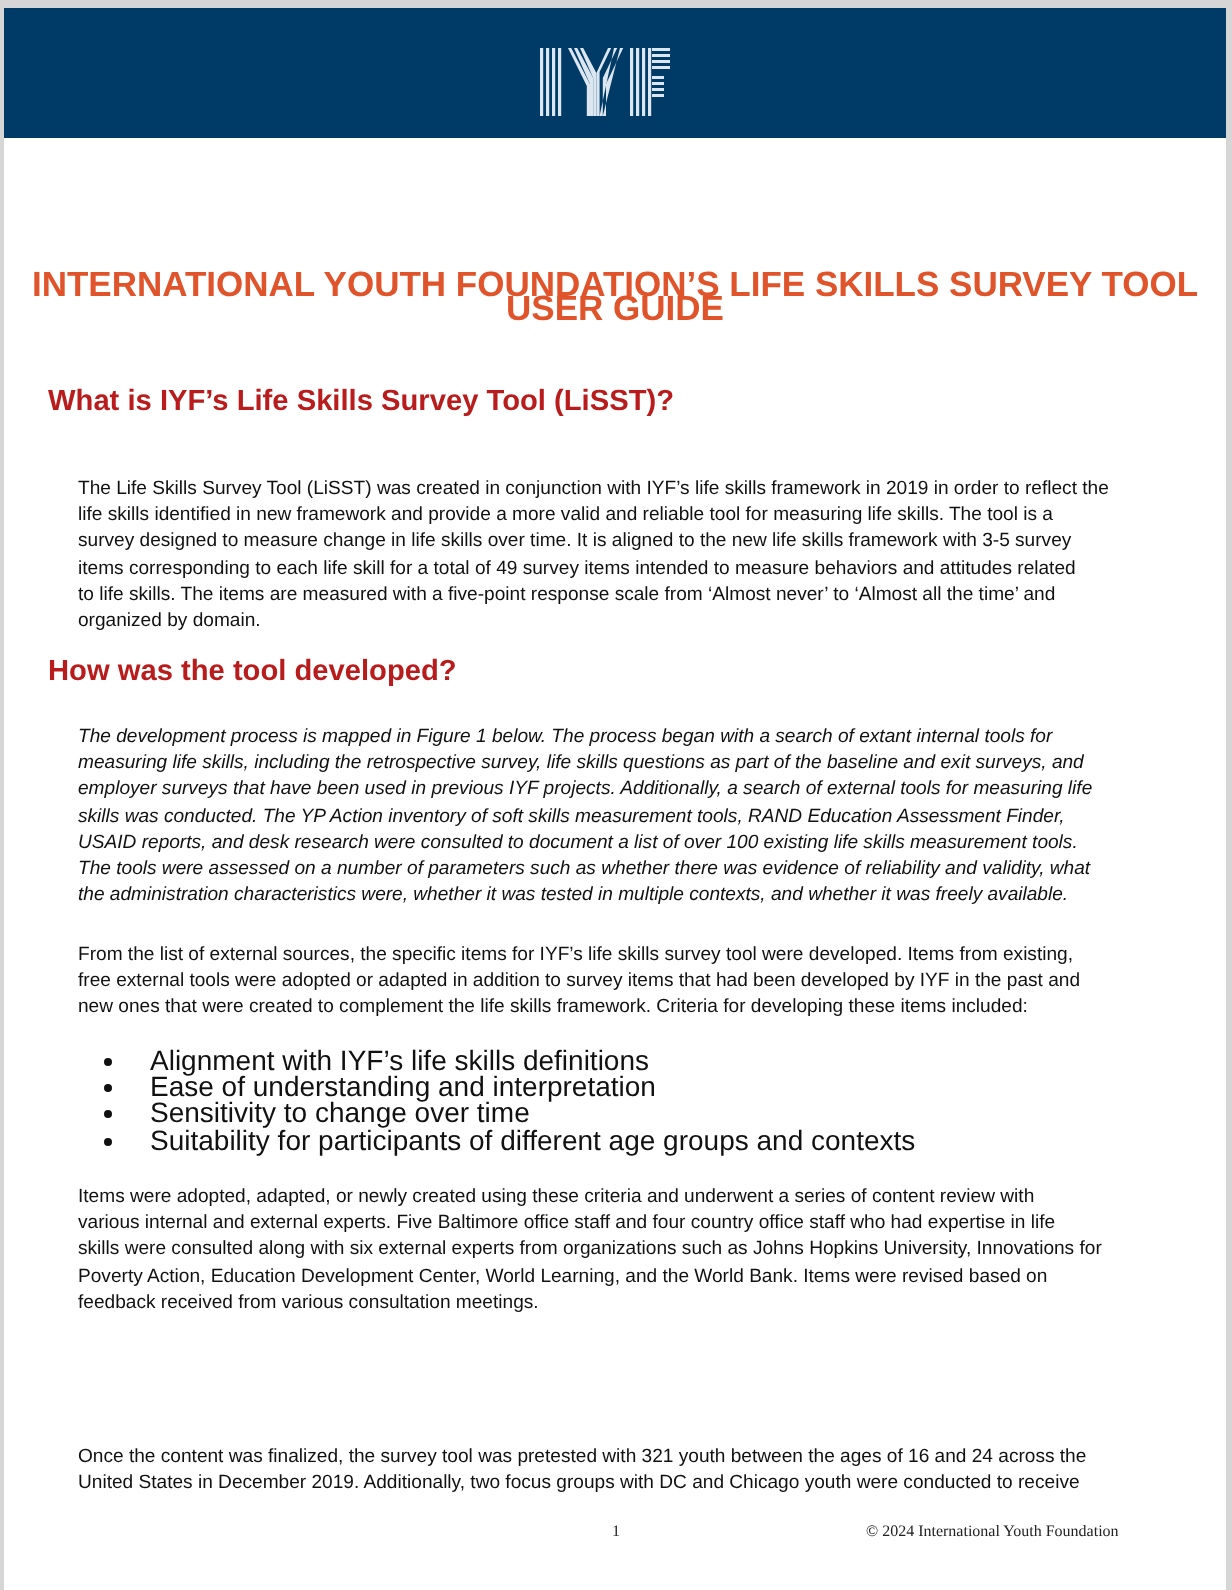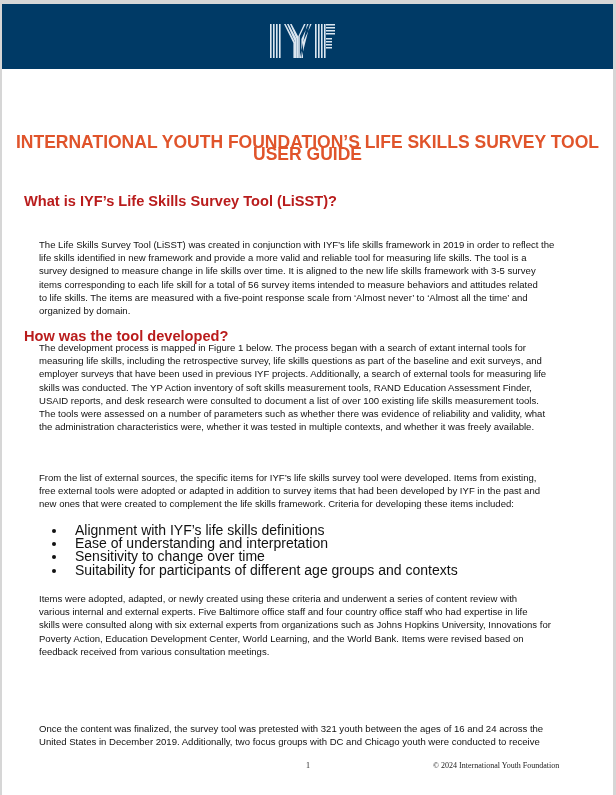--- a/index.html
+++ b/index.html
@@ -150,28 +150,28 @@
 
   <div class="title l1">INTERNATIONAL YOUTH FOUNDATION’S LIFE SKILLS SURVEY TOOL</div>
   <div class="title l2">USER GUIDE</div>
 
   <div class="h2" style="top:188px;">What is IYF’s Life Skills Survey Tool (LiSST)?</div>
 
   <div class="p" style="top:234px;">
     <span class="ln">The Life Skills Survey Tool (LiSST) was created in conjunction with IYF’s life skills framework in 2019 in order to reflect the</span>
     <span class="ln">life skills identified in new framework and provide a more valid and reliable tool for measuring life skills. The tool is a</span>
     <span class="ln">survey designed to measure change in life skills over time. It is aligned to the new life skills framework with 3-5 survey</span>
-    <span class="ln">items corresponding to each life skill for a total of 56 survey items intended to measure behaviors and attitudes related</span>
+    <span class="ln">items corresponding to each life skill for a total of 49 survey items intended to measure behaviors and attitudes related</span>
     <span class="ln">to life skills. The items are measured with a five-point response scale from ‘Almost never’ to ‘Almost all the time’ and</span>
     <span class="ln">organized by domain.</span>
   </div>
 
   <div class="h2" style="top:323px;">How was the tool developed?</div>
 
-  <div class="p" style="top:337px;">
+  <div class="p" style="top:358px;font-style:italic;">
     <span class="ln">The development process is mapped in Figure 1 below. The process began with a search of extant internal tools for</span>
     <span class="ln">measuring life skills, including the retrospective survey, life skills questions as part of the baseline and exit surveys, and</span>
     <span class="ln">employer surveys that have been used in previous IYF projects. Additionally, a search of external tools for measuring life</span>
     <span class="ln">skills was conducted. The YP Action inventory of soft skills measurement tools, RAND Education Assessment Finder,</span>
     <span class="ln">USAID reports, and desk research were consulted to document a list of over 100 existing life skills measurement tools.</span>
     <span class="ln">The tools were assessed on a number of parameters such as whether there was evidence of reliability and validity, what</span>
     <span class="ln">the administration characteristics were, whether it was tested in multiple contexts, and whether it was freely available.</span>
   </div>
 
   <div class="p" style="top:467px;">

